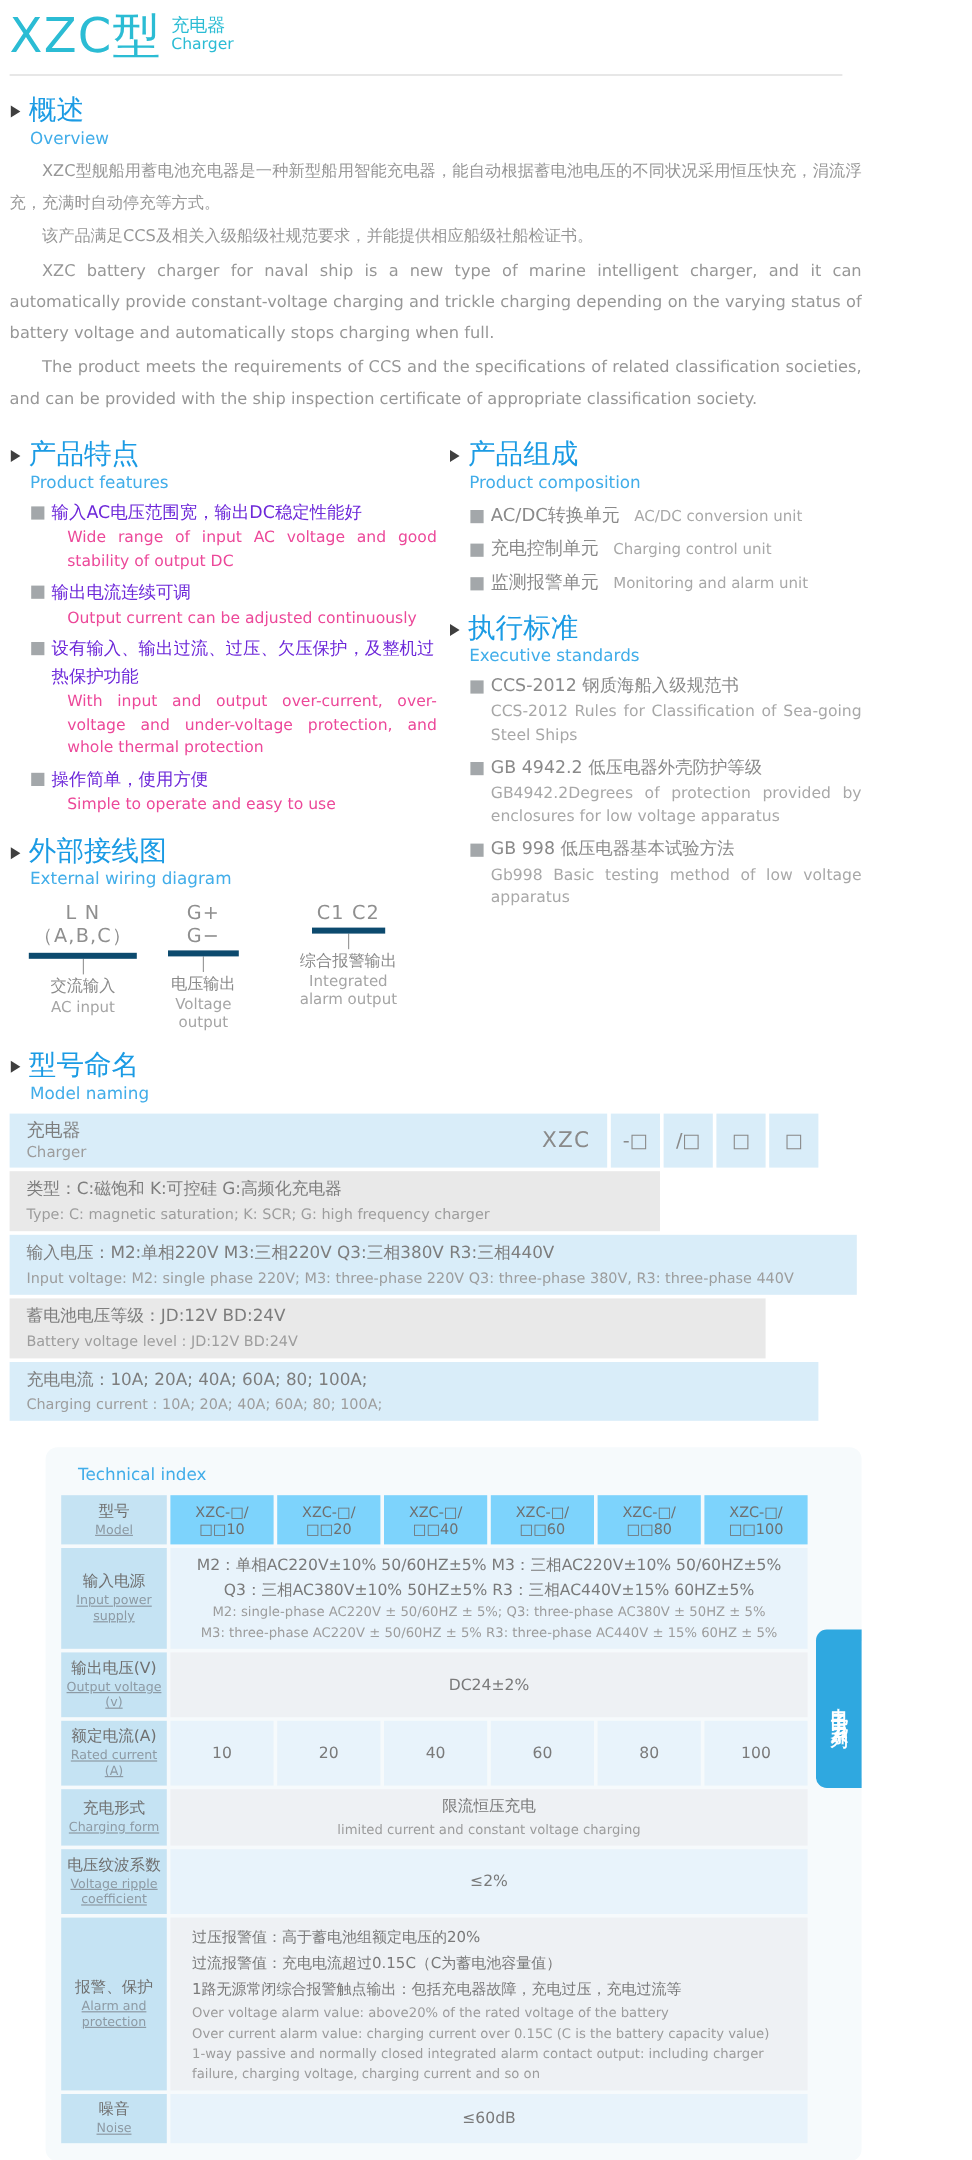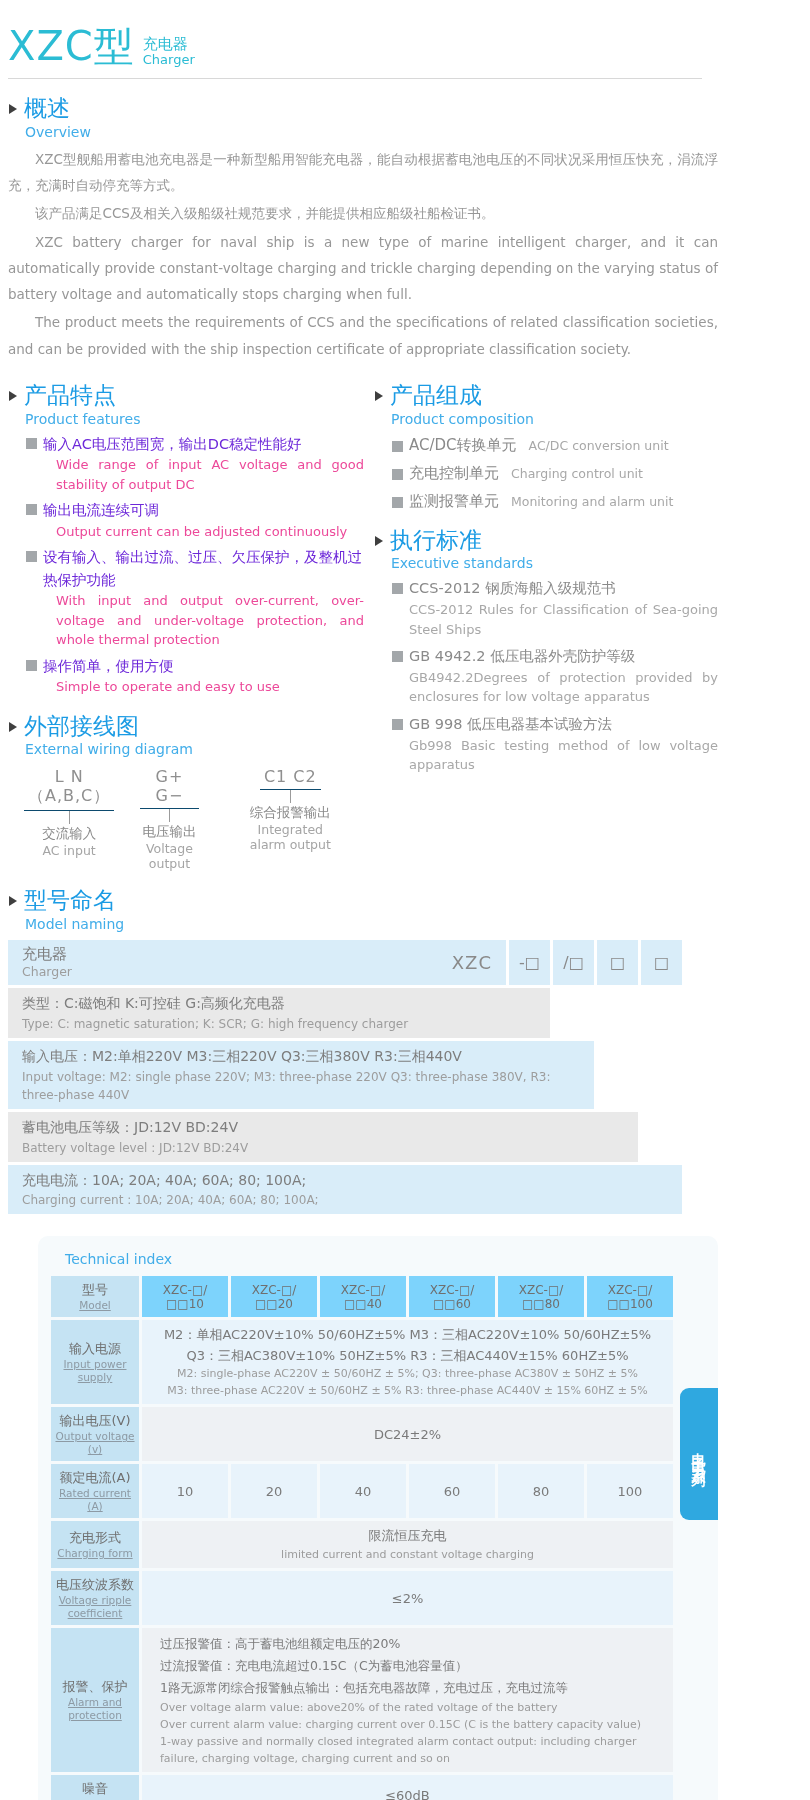--- a/index.html
+++ b/index.html
@@ -2,21 +2,21 @@
 <html><head>
 <meta charset="utf-8">
 <style>
   * { margin:0; padding:0; box-sizing:border-box; }
   html,body { background:#fff; }
   body { width:810px; font-family:"DejaVu Sans","Liberation Sans",sans-serif; }
   .page { width:810px; height:1800px; position:relative; overflow:hidden; background:#fff; }
   .content { width:710px; margin-left:8px; }
 
   
-  .hdr { display:flex; align-items:flex-end; padding-top:24px; }
+  .hdr { display:flex; align-items:flex-start; padding-top:8px; }
   .hdr-model { font-size:40px; color:#2bbcd4; letter-spacing:1px; line-height:1.1; }
   .hdr-sub { margin-left:8px; padding-top:5px; color:#2bbcd4; }
   .hdr-sub .cn { font-size:15px; line-height:1.1; }
   .hdr-sub .en { font-size:13px; line-height:1.2; }
   .hdr-rule { border-top:1px solid #d8d8d8; margin-top:10px; width:694px; }
 
   
   .sec-head { display:flex; align-items:flex-start; margin-top:16px; }
   .tri { width:0; height:0; border-left:8px solid #3f3f3f; border-top:5px solid transparent; border-bottom:5px solid transparent; margin:9px 7px 0 1px; flex:0 0 auto; }
   .sec-cn { font-size:23px; color:#1b9be4; line-height:1.2; }
@@ -44,39 +44,39 @@
 
   .std { margin-left:18px; }
   .std-item { margin-top:7px; }
   .std-cn { font-size:14.5px; color:#8a8a8a; line-height:1.5; }
   .std-en { font-size:13px; color:#a8a8a8; line-height:1.5; margin-left:17px; text-align:justify; }
 
   
   .wiring { display:flex; margin:10px 0 0 16px; }
   .term { text-align:center; margin-right:26px; }
   .term:nth-child(3) { margin-left:18px; }
-  .term-label { display:inline-block; font-size:16px; color:#8f8f8f; border-bottom:1px solid #0c4a6e; padding:0 4px 3px; letter-spacing:1px; }
+  .term-label { display:inline-block; font-size:16px; color:#8f8f8f; border-bottom:5px solid #0c4a6e; padding:0 4px 3px; letter-spacing:1px; }
   .term-tick { width:1px; height:13px; background:#9b9b9b; margin:0 auto; }
   .term-cn { font-size:13.5px; color:#8a8a8a; margin-top:1px; }
   .term-en { font-size:12.5px; color:#a5a5a5; }
 
   
   .naming { margin-top:8px; }
   .nrow { display:flex; margin-bottom:3px; }
   .ncell { background:#d9edf9; }
   .nmain { width:498px; display:flex; justify-content:space-between; align-items:center; padding:5px 14px; }
   .nmain-cn { font-size:15px; color:#7d7d7d; line-height:1.3; }
   .nmain-en { font-size:12.5px; color:#9d9d9d; line-height:1.3; }
   .ncode { font-size:18px; color:#8a8a8a; letter-spacing:1px; }
   .slot { width:41px; margin-left:3px; display:flex; align-items:center; justify-content:center; font-size:16px; color:#8a8a8a; }
   .ndesc { padding:5px 14px; }
   .ndesc-cn { font-size:14px; color:#7d7d7d; line-height:1.55; }
   .ndesc-en { font-size:12px; color:#9d9d9d; line-height:1.5; }
   .bg-blue { background:#d9edf9; } .bg-gray { background:#e9e9e9; }
-  .w1{width:542px;} .w2{width:586px;} .w3{width:630px;} .w4{width:674px;}
+  .w1{width:542px;} .w2{width:706px;} .w3{width:630px;} .w4{width:674px;}
 
   
   .tech-panel { position:relative; width:680px; margin:22px 0 0 30px; background:#f6fafc; border-radius:10px; padding:14px 0 12px 10px; }
   .tech-panel .sec-head { margin-top:0; }
   table.tech { border-collapse:separate; border-spacing:3px; width:628px; margin-top:6px; table-layout:fixed; }
   table.tech td { text-align:center; vertical-align:middle; padding:5px 3px; }
   .lblcol { width:88px; }
   .lbl { background:#c5e3f3; }
   .lbl .cn { font-size:13px; color:#6f6f6f; line-height:1.35; }
   .lbl .en { font-size:10.5px; color:#8d9aa4; line-height:1.25;text-decoration:underline; }

